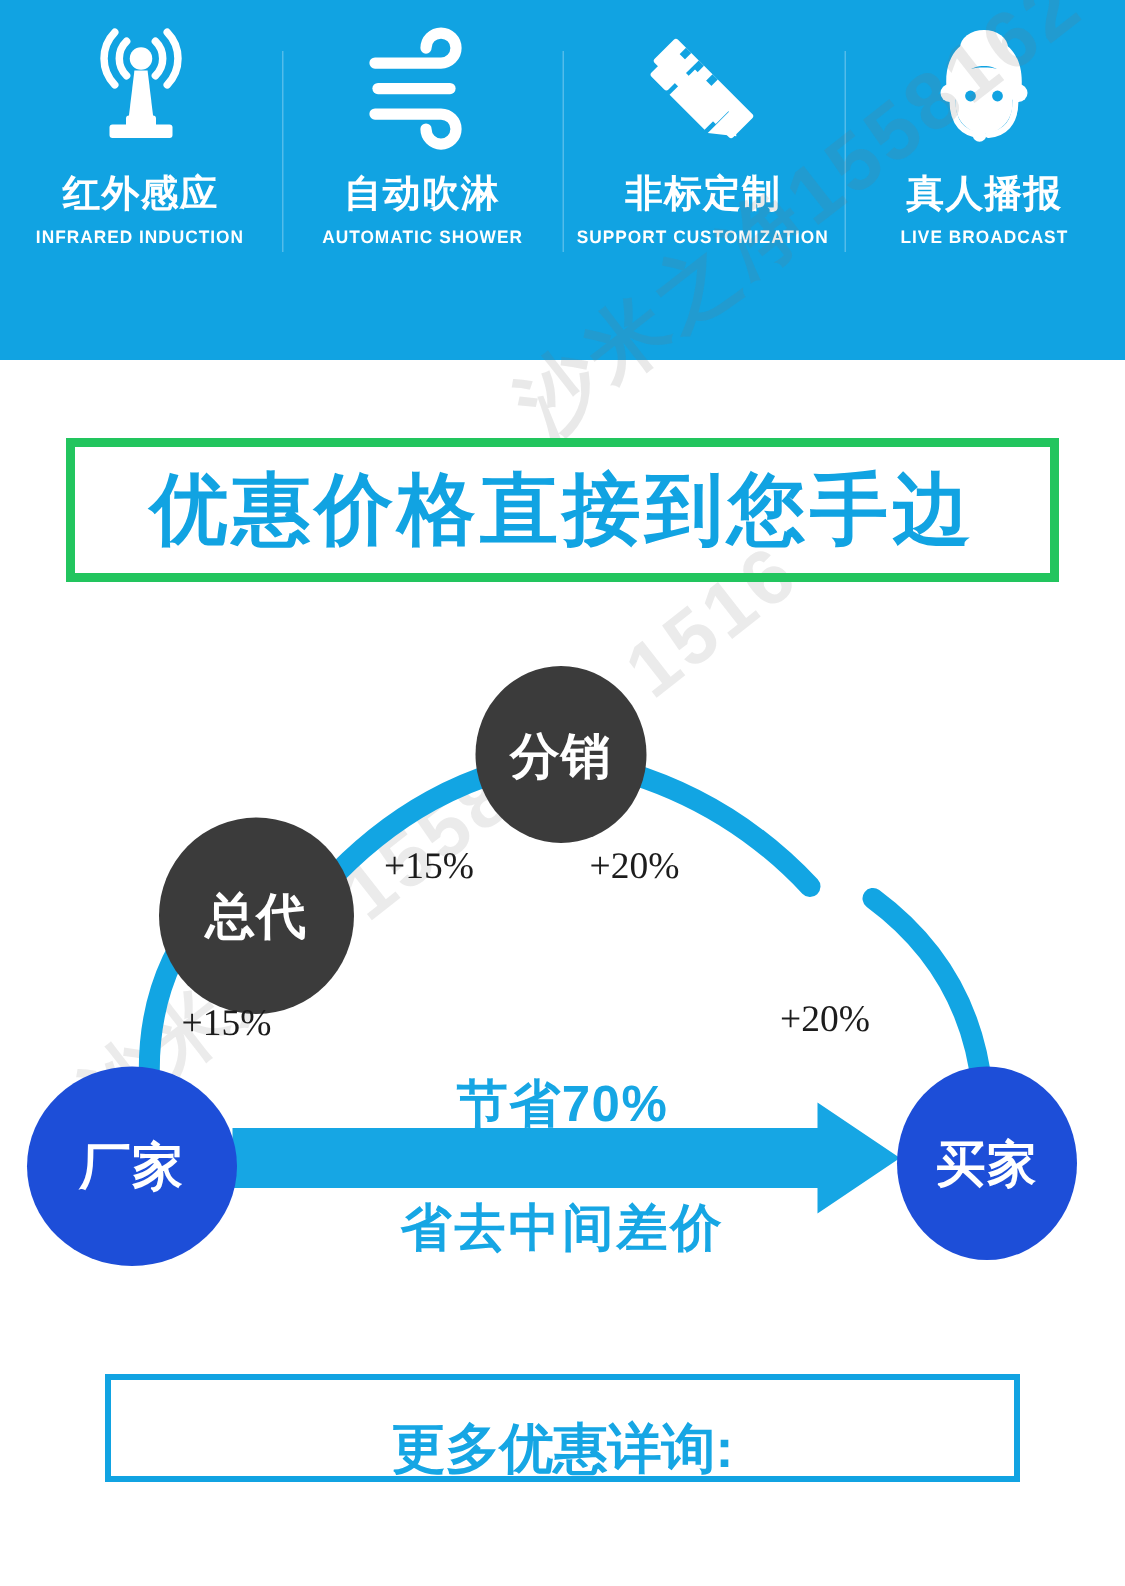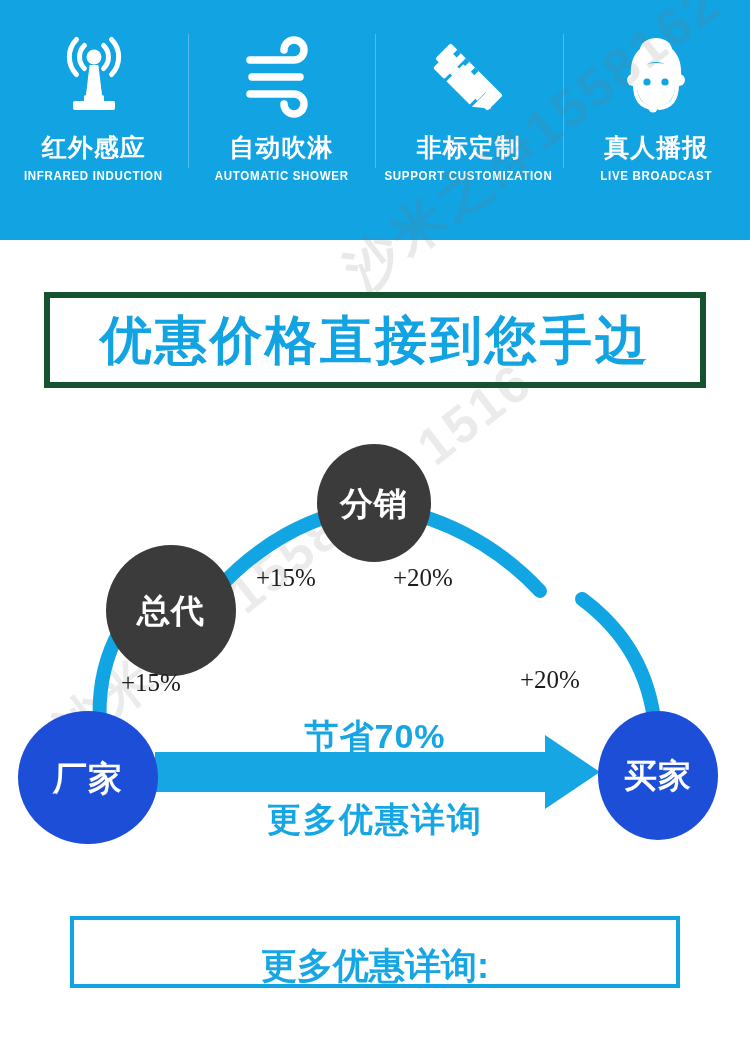--- a/index.html
+++ b/index.html
@@ -27,21 +27,21 @@
     align-items: flex-start;
   }
   .feature {
     position: relative;
     flex: 1 1 0;
     height: 284px;
     display: flex;
     flex-direction: column;
     align-items: center;
     justify-content: flex-start;
-    padding-top: 34px;
+    padding-top: 16px;
     box-sizing: border-box;
   }
   .feature + .feature::before {
     content: "";
     position: absolute;
     left: 0;
     top: 34px;
     width: 1px;
     height: 134px;
     background: rgba(255,255,255,0.28);
@@ -105,21 +105,21 @@
     user-select: none;
   }
 
   
   .headline-box {
     position: absolute;
     left: 44px;
     top: 292px;
     width: 662px;
     height: 96px;
-    border: 6px solid #14532d;
+    border: 6px solid #22c55e;
     box-sizing: border-box;
     background: transparent;
     display: flex;
     align-items: center;
     justify-content: center;
   }
   .headline-text {
     color: #11a3e2;
     font-size: 52px;
     font-weight: bold;
@@ -375,20 +375,20 @@
   <div class="node node-blue" id="node-maijia">买家</div>
 
   <div class="pct" id="pct-top-left">+15%</div>
   <div class="pct" id="pct-top-right">+20%</div>
   <div class="pct" id="pct-bot-left">+15%</div>
   <div class="pct" id="pct-bot-right">+20%</div>
 
   <div class="save-label">节省70%</div>
 
   <div class="sub-lines">
-    <div class="sub-line">更多优惠详询</div>
+    <div class="sub-line">省去中间差价</div>
   </div>
 
 </div>
 
 <div class="contact-box">
   <span class="contact-label">更多优惠详询:</span>
 </div>
 
 </body></html>

